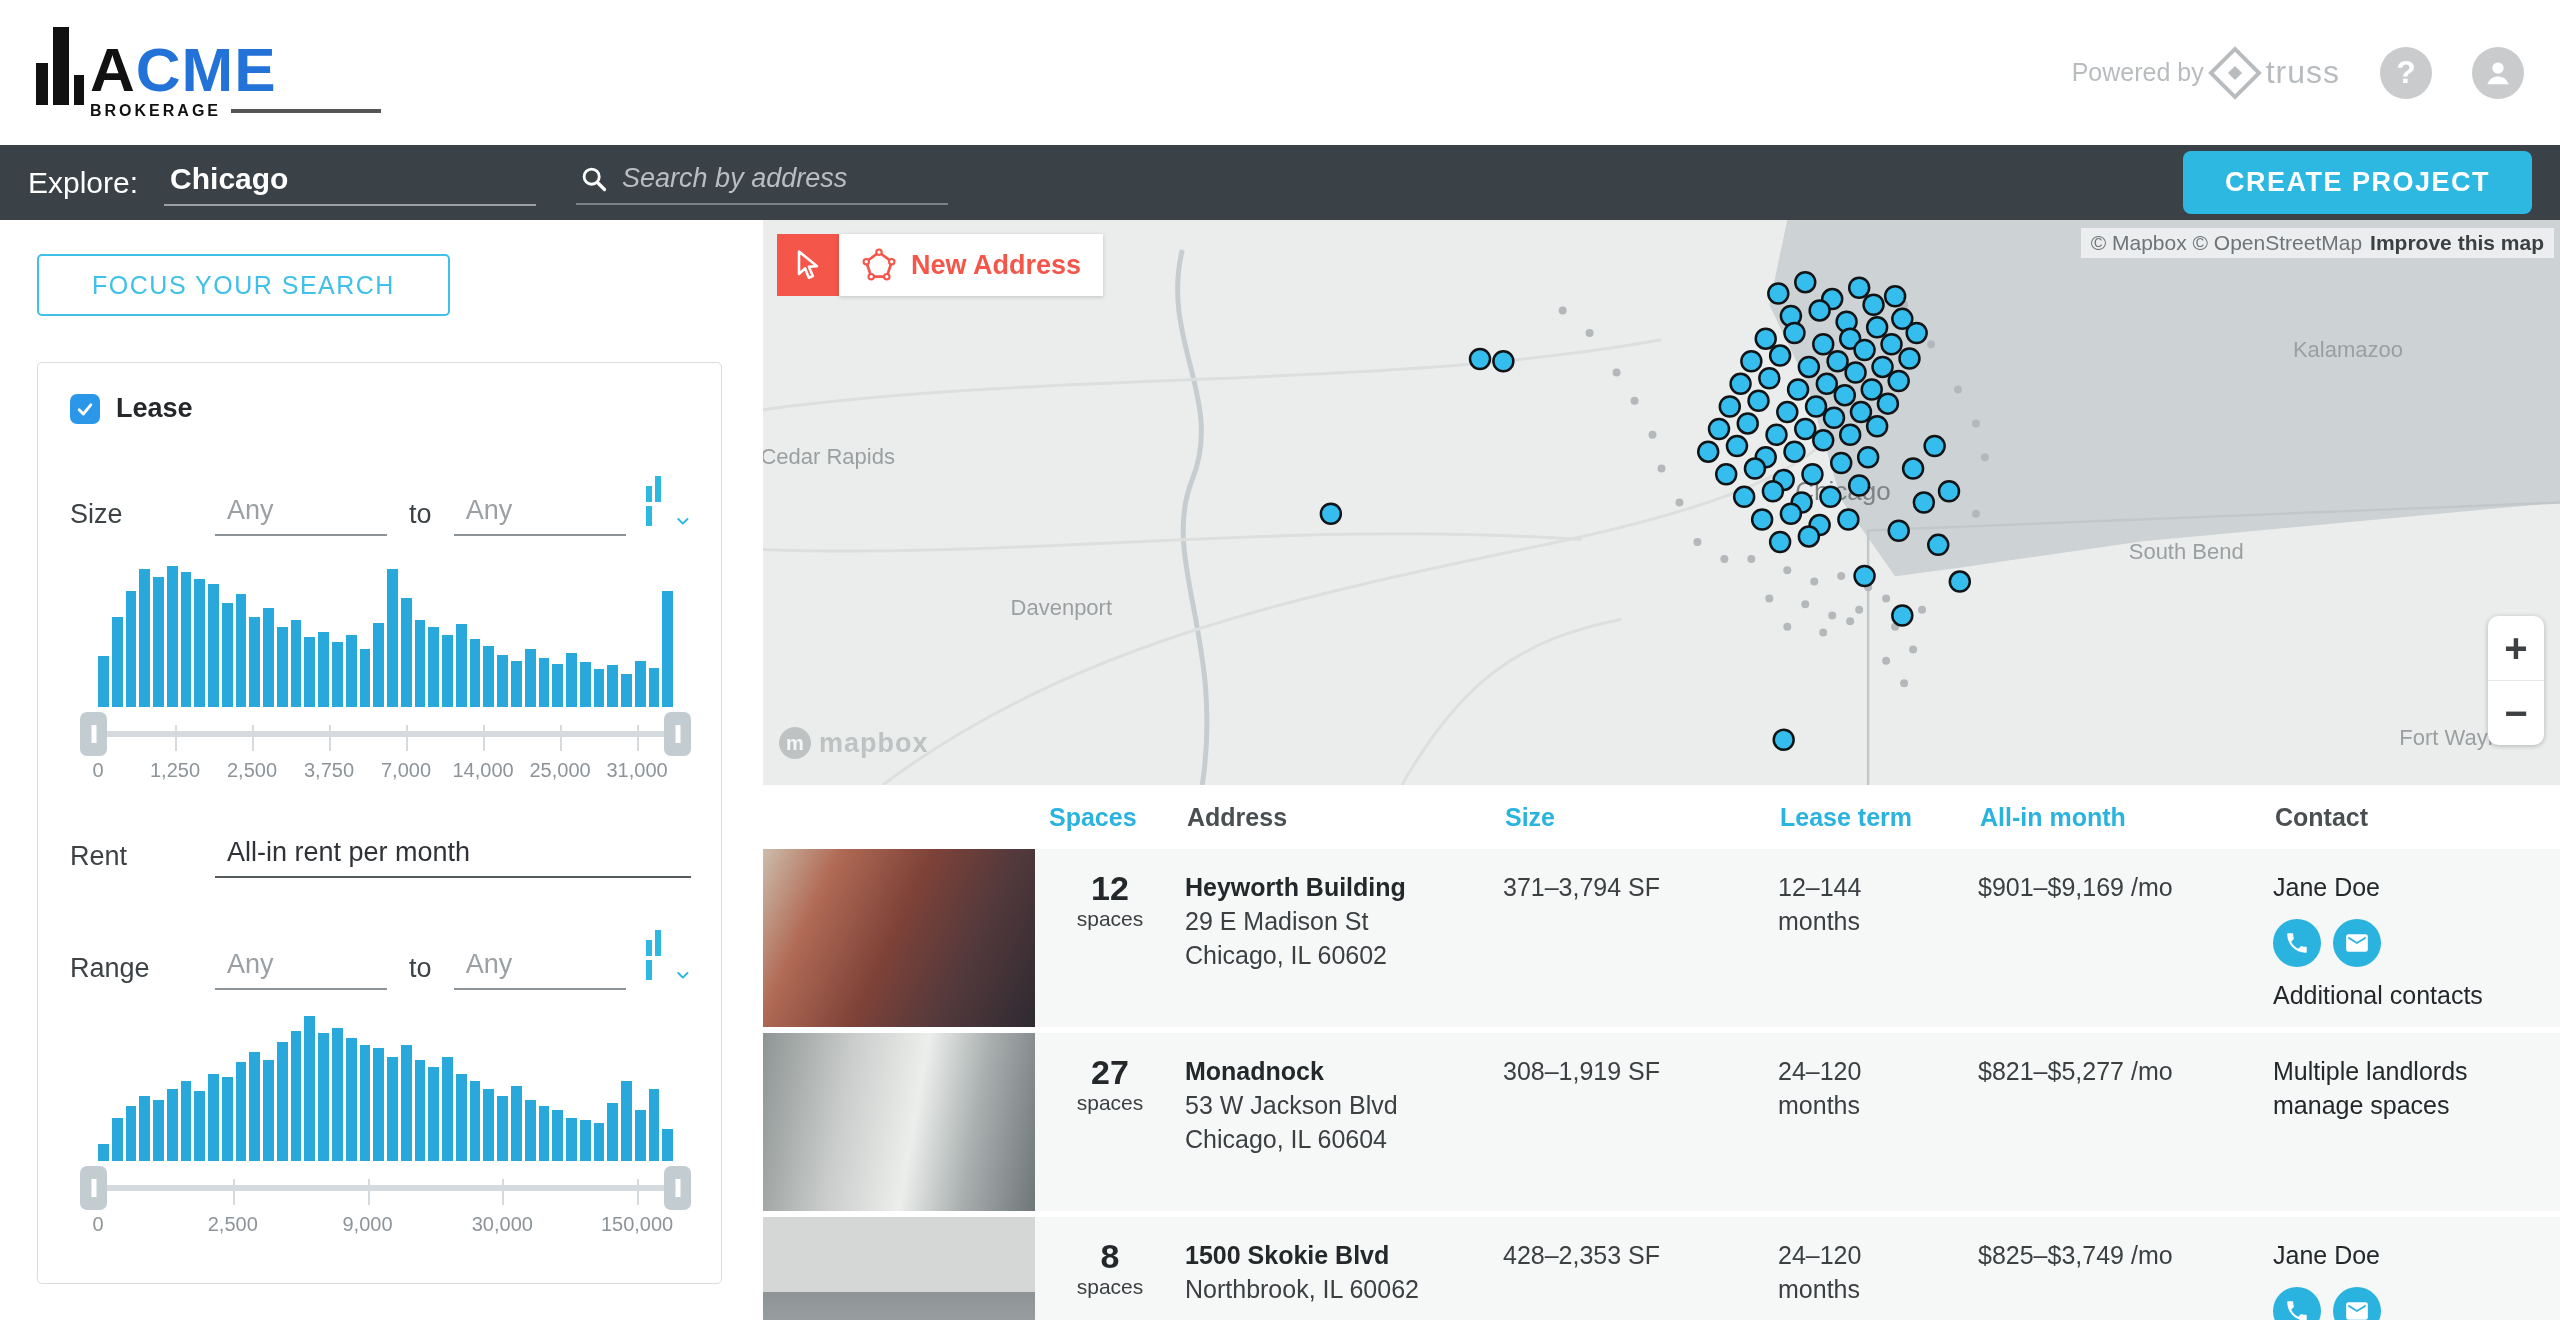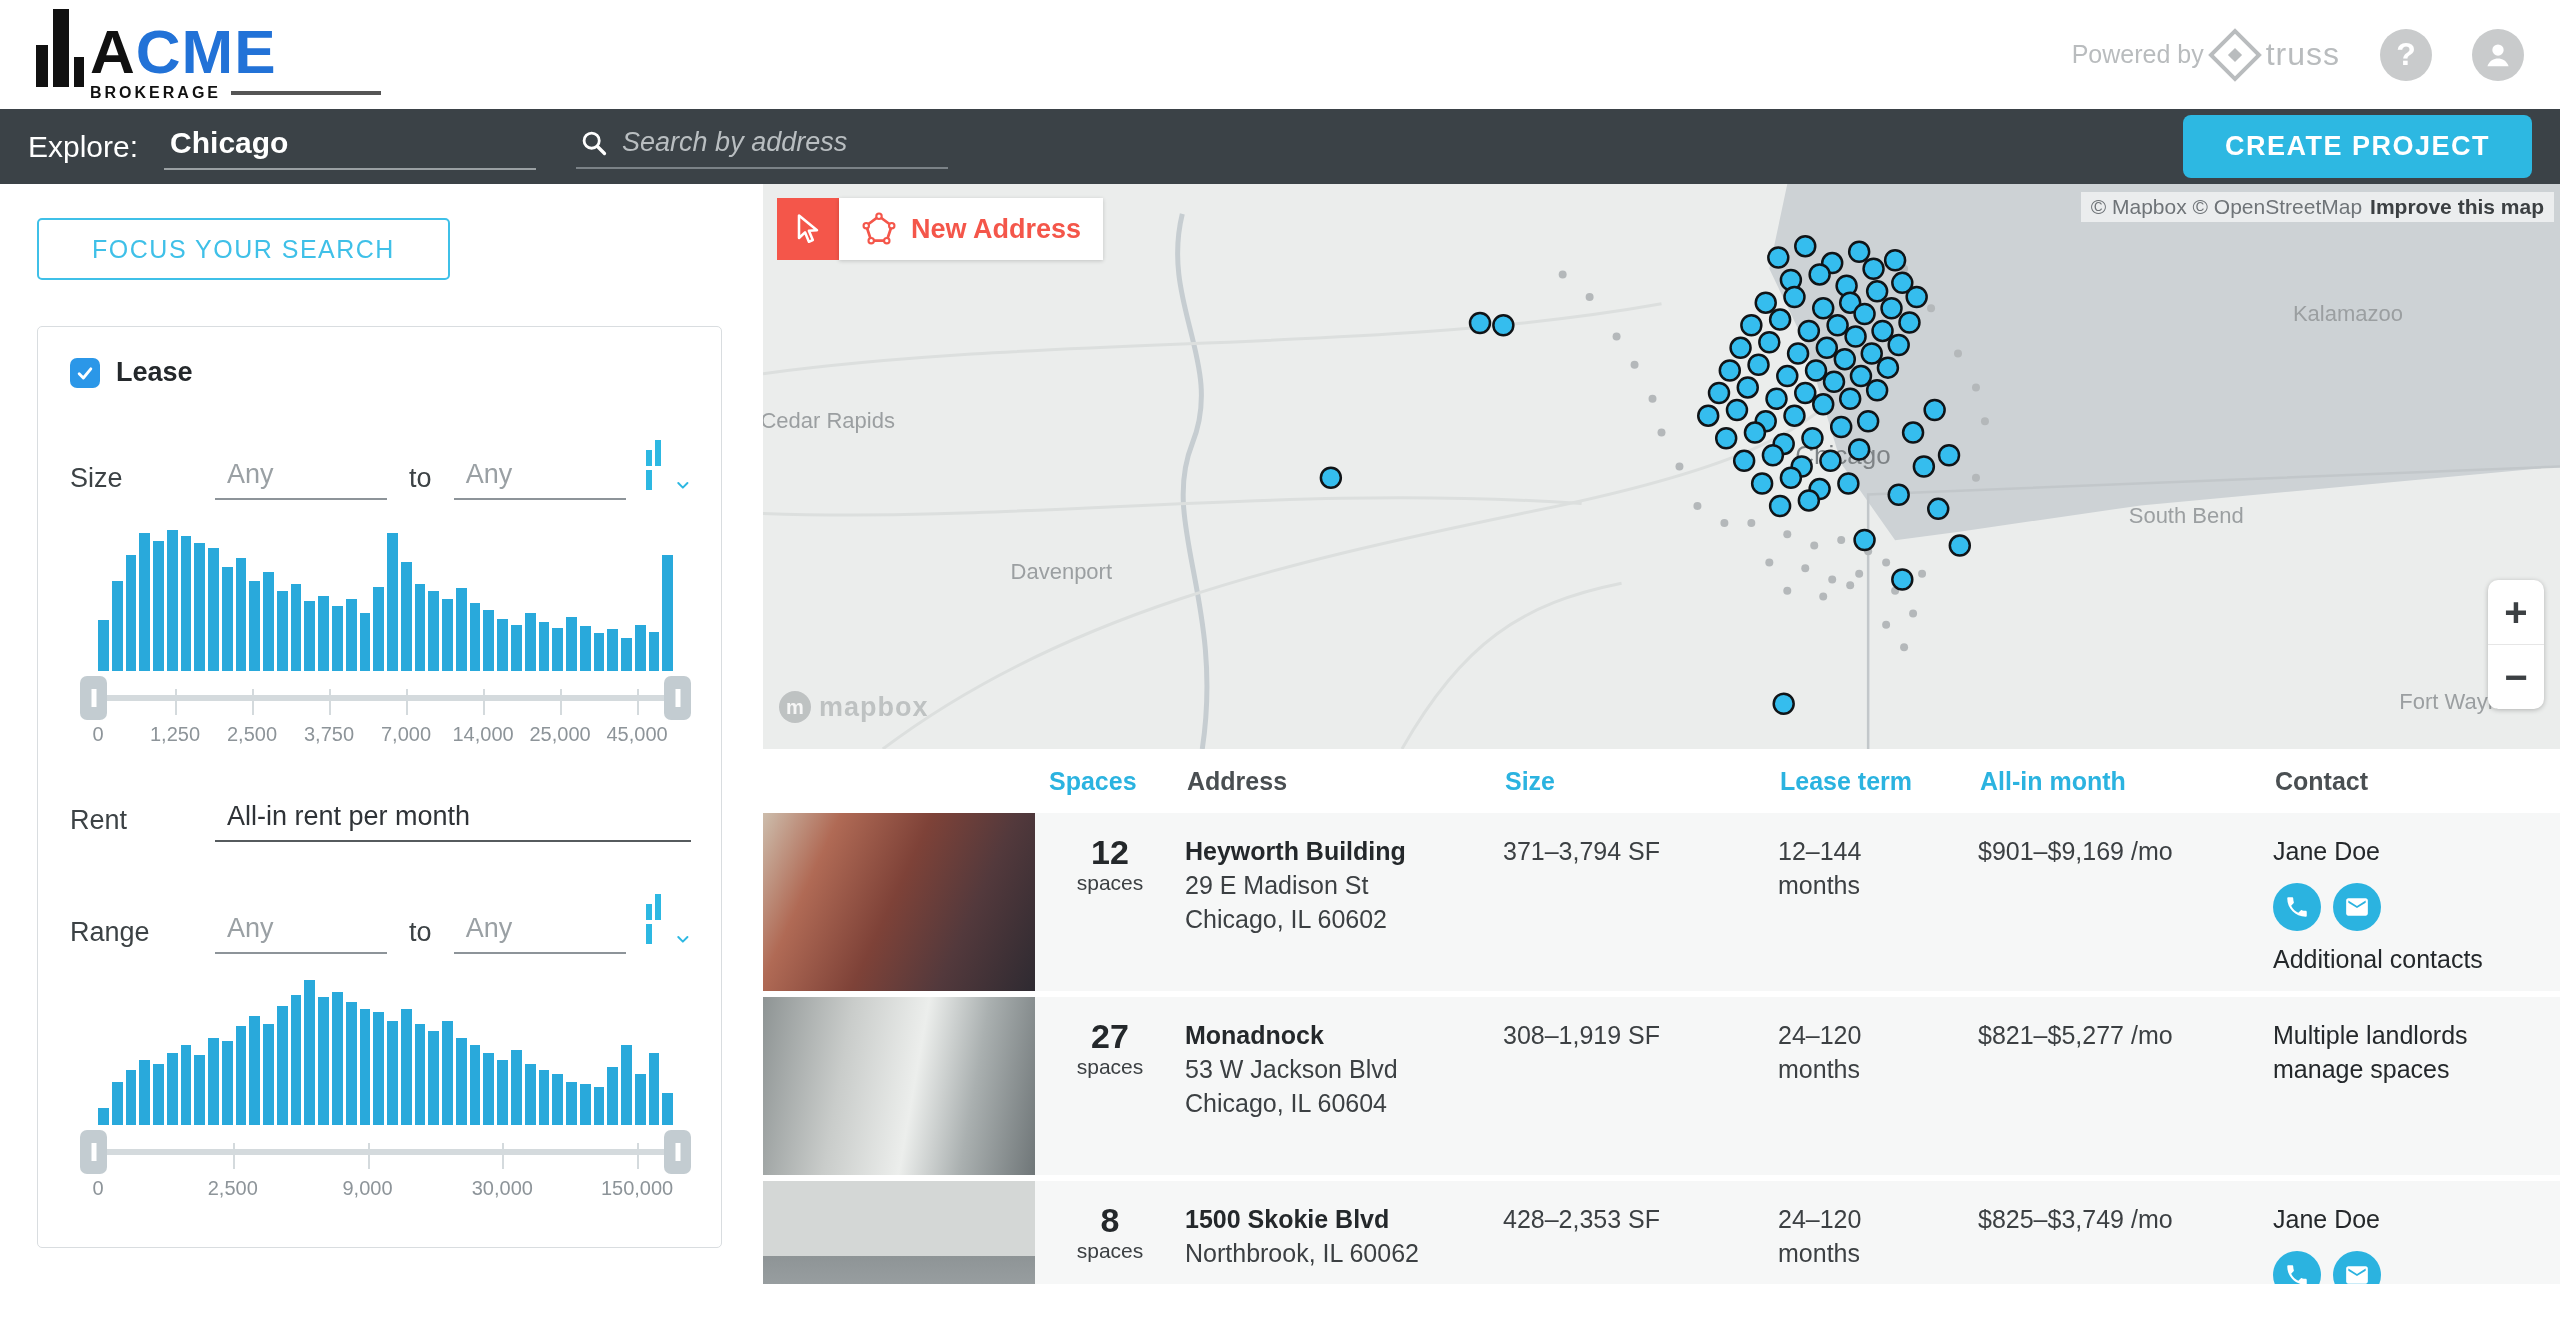--- a/index.html
+++ b/index.html
@@ -1,20 +1,20 @@
 <!DOCTYPE html>
 <html><head>
 <meta charset="utf-8">
 <style>
   html,body{margin:0;padding:0;width:2560px;height:1325px;overflow:hidden;background:#fff;
     font-family:"Liberation Sans",sans-serif;color:#3c4043;}
   .app{width:2560px;height:1325px;position:relative;}
 
   
-  .topbar{height:109px;background:#fff;display:flex;align-items:center;justify-content:space-between;padding:0 36px;box-sizing:border-box;}
+  .topbar{height:145px;background:#fff;display:flex;align-items:center;justify-content:space-between;padding:0 36px;box-sizing:border-box;}
   .logo{display:flex;align-items:flex-end;gap:6px;}
   .logo-bars{display:flex;align-items:flex-end;gap:5px;padding-bottom:14px;}
   .logo-bars i{display:block;background:#111;}
   .logo-bars i:nth-child(1){width:12px;height:42px;}
   .logo-bars i:nth-child(2){width:16px;height:78px;}
   .logo-bars i:nth-child(3){width:10px;height:30px;}
   .logo-text{line-height:1;}
   .logo-word{font-size:62px;font-weight:bold;letter-spacing:1px;}
   .logo-a{color:#111;}
   .logo-cme{color:#2272d7;}
@@ -261,21 +261,21 @@
             </span>
         </div>
         <div class="tick-row">
             <span class="tick-label" style="left: 2%;">0</span>
             <span class="tick-label" style="left: 14.8571%;">1,250</span>
             <span class="tick-label" style="left: 27.7143%;">2,500</span>
             <span class="tick-label" style="left: 40.5714%;">3,750</span>
             <span class="tick-label" style="left: 53.4286%;">7,000</span>
             <span class="tick-label" style="left: 66.2857%;">14,000</span>
             <span class="tick-label" style="left: 79.1429%;">25,000</span>
-            <span class="tick-label" style="left: 92%;">45,000</span>
+            <span class="tick-label" style="left: 92%;">31,000</span>
           </div>
 
         <div class="rent-row">
           <span class="field-label">Rent</span>
           <span class="rent-select">All-in rent per month</span>
         </div>
 
         <div class="field-row">
           <span class="field-label">Range</span>
           <span class="mini-input">Any</span>

